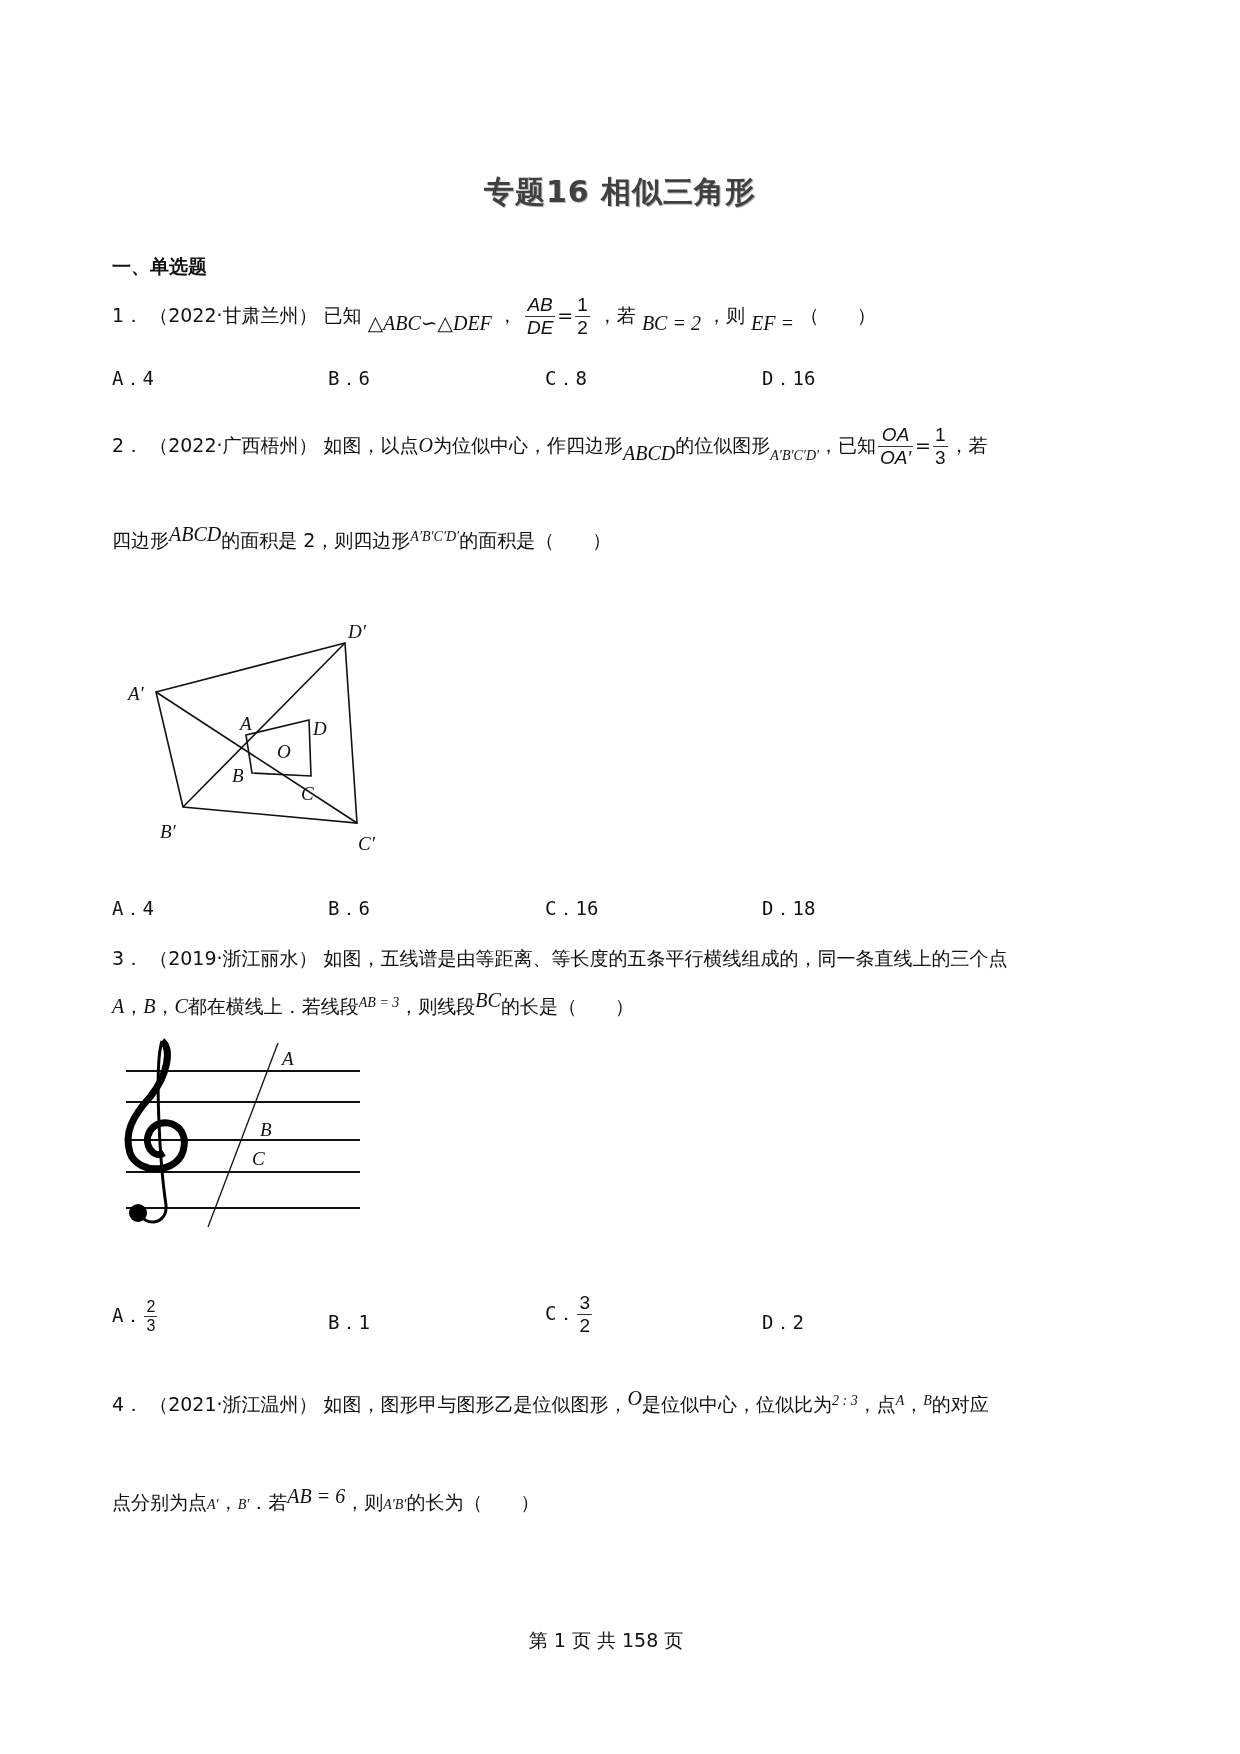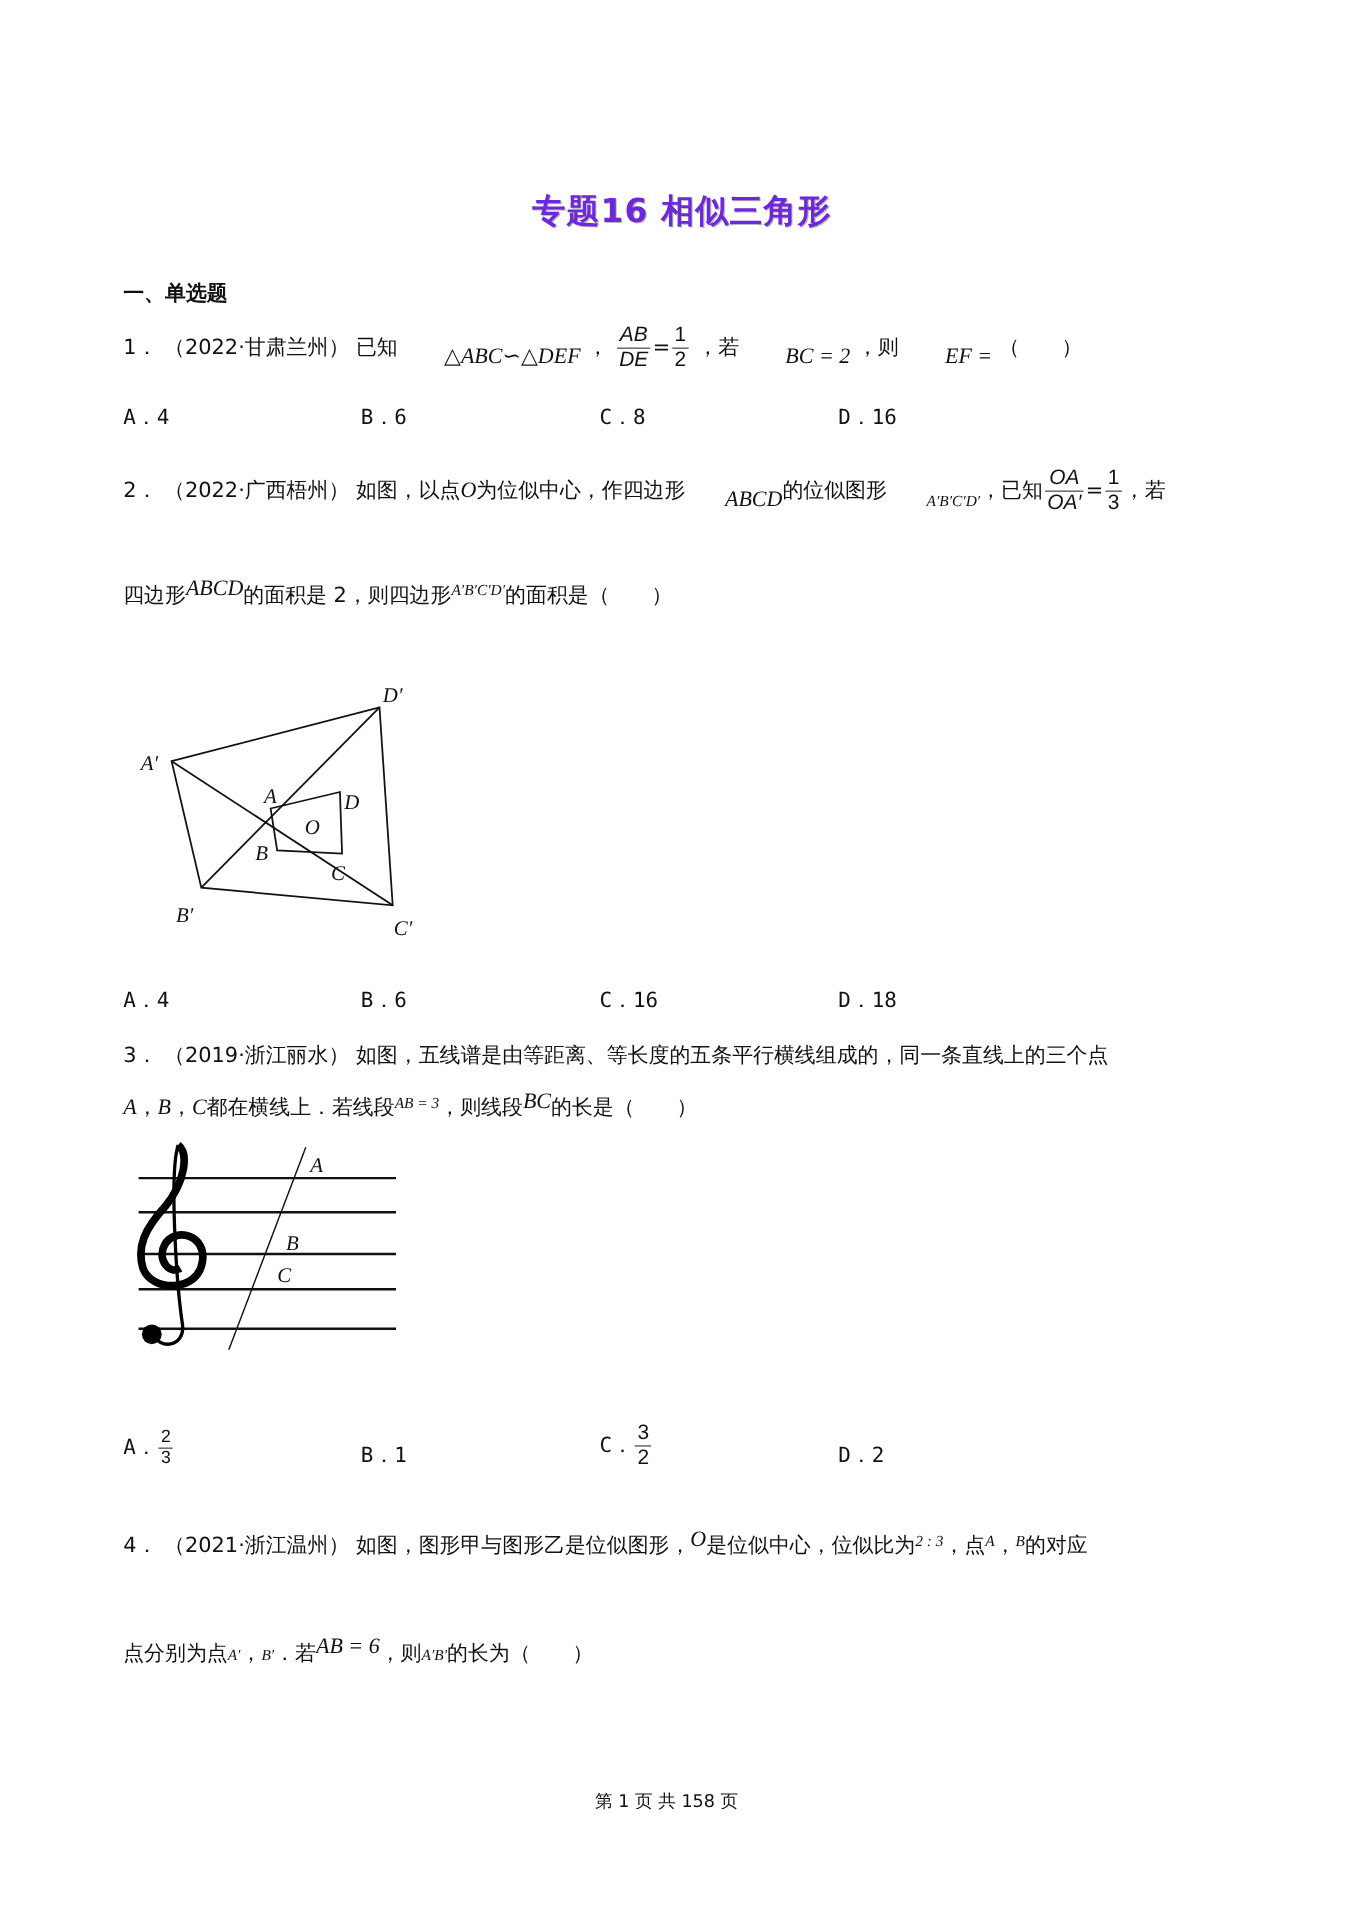--- a/index.html
+++ b/index.html
@@ -1,35 +1,35 @@
 <!DOCTYPE html>
 <html><head>
 <meta charset="utf-8">
 <style>
   html, body { margin: 0; padding: 0; background: #ffffff; }
   body { width: 1240px; height: 1754px; position: relative; overflow: hidden;
          font-family: "DejaVu Serif", "Liberation Serif", serif; color: #111; }
   .abs { position: absolute; }
   .title { left: 0; width: 1240px; top: 172px; text-align: center;
            font-family: "DejaVu Sans", sans-serif; font-weight: bold; font-size: 30px; letter-spacing: 1px;
-           color: #6d28d9; text-shadow: 1px 1px 0 #bbb; }
+           color: #404040; text-shadow: 1px 1px 0 #bbb; }
   .section { left: 112px; top: 254px; font-family: Liberation Serif, serif; font-weight: bold; font-size: 19px; }
   .line { left: 112px; font-size: 19px; white-space: nowrap; font-family: "DejaVu Sans", "Liberation Sans", sans-serif; }
   .m { font-family: "Liberation Serif", "DejaVu Serif", serif; font-style: italic; font-size: 20px; }
   .sm { font-size: 14px; }
-  .sub { position: relative; top: 8px; margin-left: 36px; }
+  .sub { position: relative; top: 8px; }
   .sup { position: relative; top: -6px; }
   .frac { display: inline-block; vertical-align: middle; text-align: center; margin: 0 2px;
           font-family: Liberation Sans, sans-serif; font-size: 19px; line-height: 1.15; }
   .frac .n { display: block; border-bottom: 1px solid #333; padding: 0 2px; }
   .frac .d { display: block; padding: 0 2px; }
   .frac.it { font-style: italic; }
   .opt { font-size: 19px; font-family: "DejaVu Sans Mono", "Liberation Mono", monospace; }
   .footer { left: 0; width: 1212px; top: 1628px; text-align: center;
-            font-family: "DejaVu Sans", sans-serif; font-size: 16px; }
+            font-family: "DejaVu Sans", sans-serif; font-size: 19px; }
   svg text { font-family: "Liberation Serif", serif; font-style: italic; }
 </style>
 </head>
 <body>
 
 <div class="abs title">专题16  相似三角形</div>
 
 <div class="abs section">一、单选题</div>
 
 <div class="abs line" style="top:294px;">

